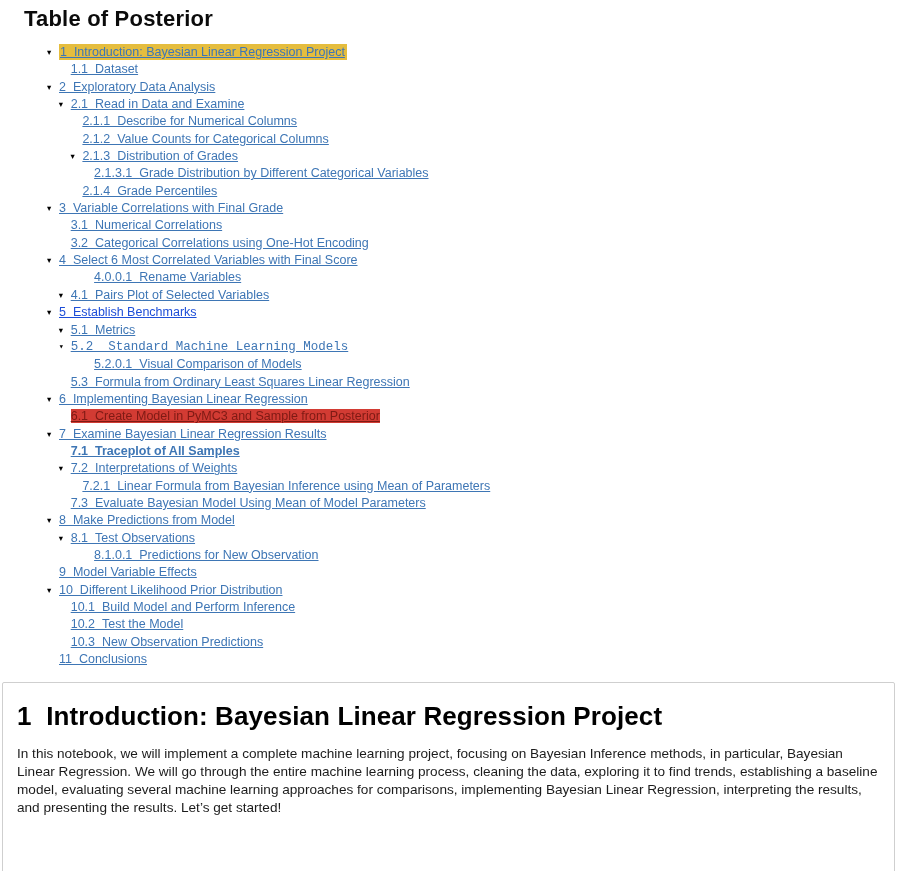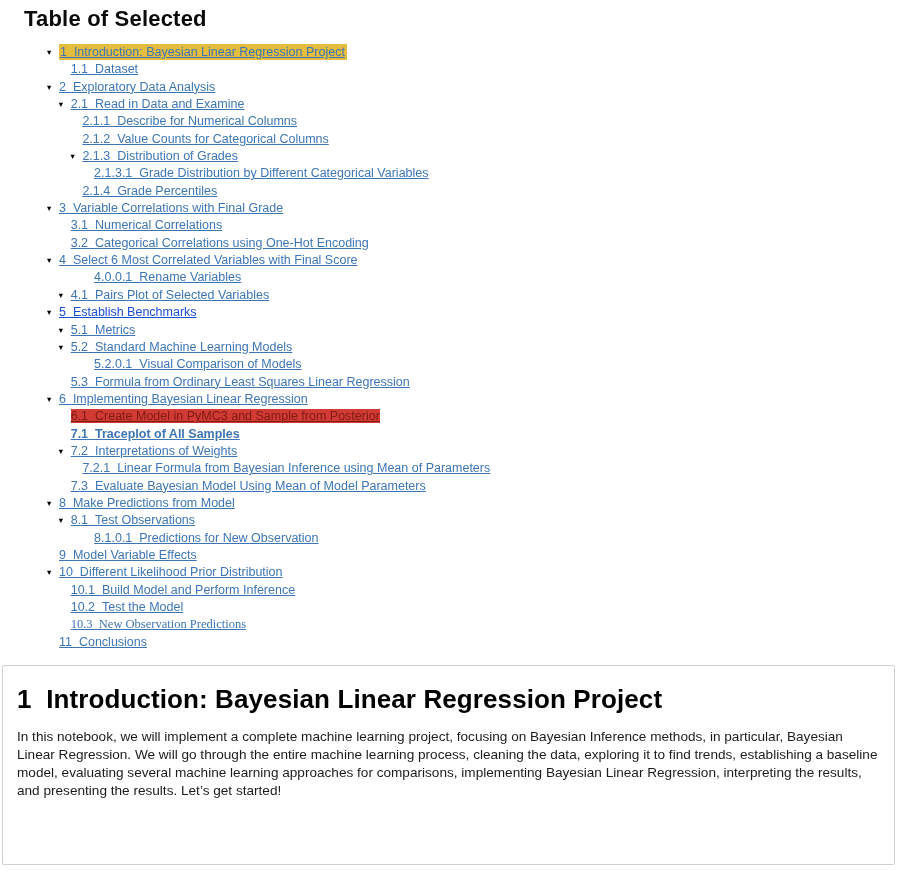--- a/index.html
+++ b/index.html
@@ -67,56 +67,57 @@
     line-height: 18px;
     color: #1c1c1c;
     margin: 0 0 14px 0;
     max-width: 866px;
   }
 </style>
 </head>
 <body>
 
 <div class="toc-wrap">
-  <h1 class="toc-title">Table of Selected</h1>
+  <h1 class="toc-title">Table of Posterior</h1>
   <div class="toc-list" id="toc-list">
       <div class="toc-row hl-selected" style="padding-left: 35px;"><span class="toc-arrow">▾</span><a class="toc-link" style="color: rgb(62, 118, 181); background: rgb(229, 189, 62);">1&nbsp;&nbsp;Introduction: Bayesian Linear Regression Project</a></div>
       <div class="toc-row" style="padding-left: 46.7px;"><a class="toc-link" style="color: rgb(62, 118, 181);">1.1&nbsp;&nbsp;Dataset</a></div>
       <div class="toc-row" style="padding-left: 35px;"><span class="toc-arrow">▾</span><a class="toc-link" style="color: rgb(62, 118, 181);">2&nbsp;&nbsp;Exploratory Data Analysis</a></div>
       <div class="toc-row" style="padding-left: 46.7px;"><span class="toc-arrow">▾</span><a class="toc-link" style="color: rgb(62, 118, 181);">2.1&nbsp;&nbsp;Read in Data and Examine</a></div>
       <div class="toc-row" style="padding-left: 58.4px;"><a class="toc-link" style="color: rgb(62, 118, 181);">2.1.1&nbsp;&nbsp;Describe for Numerical Columns</a></div>
       <div class="toc-row" style="padding-left: 58.4px;"><a class="toc-link" style="color: rgb(62, 118, 181);">2.1.2&nbsp;&nbsp;Value Counts for Categorical Columns</a></div>
       <div class="toc-row" style="padding-left: 58.4px;"><span class="toc-arrow">▾</span><a class="toc-link" style="color: rgb(62, 118, 181);">2.1.3&nbsp;&nbsp;Distribution of Grades</a></div>
       <div class="toc-row" style="padding-left: 70.1px;"><a class="toc-link" style="color: rgb(62, 118, 181);">2.1.3.1&nbsp;&nbsp;Grade Distribution by Different Categorical Variables</a></div>
       <div class="toc-row" style="padding-left: 58.4px;"><a class="toc-link" style="color: rgb(62, 118, 181);">2.1.4&nbsp;&nbsp;Grade Percentiles</a></div>
       <div class="toc-row" style="padding-left: 35px;"><span class="toc-arrow">▾</span><a class="toc-link" style="color: rgb(62, 118, 181);">3&nbsp;&nbsp;Variable Correlations with Final Grade</a></div>
       <div class="toc-row" style="padding-left: 46.7px;"><a class="toc-link" style="color: rgb(62, 118, 181);">3.1&nbsp;&nbsp;Numerical Correlations</a></div>
       <div class="toc-row" style="padding-left: 46.7px;"><a class="toc-link" style="color: rgb(62, 118, 181);">3.2&nbsp;&nbsp;Categorical Correlations using One-Hot Encoding</a></div>
       <div class="toc-row" style="padding-left: 35px;"><span class="toc-arrow">▾</span><a class="toc-link" style="color: rgb(62, 118, 181);">4&nbsp;&nbsp;Select 6 Most Correlated Variables with Final Score</a></div>
       <div class="toc-row" style="padding-left: 70.1px;"><a class="toc-link" style="color: rgb(62, 118, 181);">4.0.0.1&nbsp;&nbsp;Rename Variables</a></div>
       <div class="toc-row" style="padding-left: 46.7px;"><span class="toc-arrow">▾</span><a class="toc-link" style="color: rgb(62, 118, 181);">4.1&nbsp;&nbsp;Pairs Plot of Selected Variables</a></div>
       <div class="toc-row" style="padding-left: 35px;"><span class="toc-arrow">▾</span><a class="toc-link" style="color: #1d4ed8;">5&nbsp;&nbsp;Establish Benchmarks</a></div>
       <div class="toc-row" style="padding-left: 46.7px;"><span class="toc-arrow">▾</span><a class="toc-link" style="color: rgb(62, 118, 181);">5.1&nbsp;&nbsp;Metrics</a></div>
-      <div class="toc-row" style="padding-left: 46.7px;"><span class="toc-arrow">▾</span><a class="toc-link" style="color: rgb(62, 118, 181);">5.2&nbsp;&nbsp;Standard Machine Learning Models</a></div>
+      <div class="toc-row" style="padding-left: 46.7px; font-family: Liberation Mono, monospace;"><span class="toc-arrow">▾</span><a class="toc-link" style="color: rgb(62, 118, 181);">5.2&nbsp;&nbsp;Standard Machine Learning Models</a></div>
       <div class="toc-row" style="padding-left: 70.1px;"><a class="toc-link" style="color: rgb(62, 118, 181);">5.2.0.1&nbsp;&nbsp;Visual Comparison of Models</a></div>
       <div class="toc-row" style="padding-left: 46.7px;"><a class="toc-link" style="color: rgb(62, 118, 181);">5.3&nbsp;&nbsp;Formula from Ordinary Least Squares Linear Regression</a></div>
       <div class="toc-row" style="padding-left: 35px;"><span class="toc-arrow">▾</span><a class="toc-link" style="color: rgb(62, 118, 181);">6&nbsp;&nbsp;Implementing Bayesian Linear Regression</a></div>
       <div class="toc-row hl-running" style="padding-left: 46.7px;"><a class="toc-link" style="color: rgb(126, 26, 20); background: rgb(210, 59, 51);">6.1&nbsp;&nbsp;Create Model in PyMC3 and Sample from Posterior</a></div>
+      <div class="toc-row" style="padding-left: 35px;"><span class="toc-arrow">▾</span><a class="toc-link" style="color: rgb(62, 118, 181);">7&nbsp;&nbsp;Examine Bayesian Linear Regression Results</a></div>
       <div class="toc-row" style="padding-left: 46.7px;"><a class="toc-link" style="color: rgb(62, 118, 181); font-weight: bold;">7.1&nbsp;&nbsp;Traceplot of All Samples</a></div>
       <div class="toc-row" style="padding-left: 46.7px;"><span class="toc-arrow">▾</span><a class="toc-link" style="color: rgb(62, 118, 181);">7.2&nbsp;&nbsp;Interpretations of Weights</a></div>
       <div class="toc-row" style="padding-left: 58.4px;"><a class="toc-link" style="color: rgb(62, 118, 181);">7.2.1&nbsp;&nbsp;Linear Formula from Bayesian Inference using Mean of Parameters</a></div>
       <div class="toc-row" style="padding-left: 46.7px;"><a class="toc-link" style="color: rgb(62, 118, 181);">7.3&nbsp;&nbsp;Evaluate Bayesian Model Using Mean of Model Parameters</a></div>
       <div class="toc-row" style="padding-left: 35px;"><span class="toc-arrow">▾</span><a class="toc-link" style="color: rgb(62, 118, 181);">8&nbsp;&nbsp;Make Predictions from Model</a></div>
       <div class="toc-row" style="padding-left: 46.7px;"><span class="toc-arrow">▾</span><a class="toc-link" style="color: rgb(62, 118, 181);">8.1&nbsp;&nbsp;Test Observations</a></div>
       <div class="toc-row" style="padding-left: 70.1px;"><a class="toc-link" style="color: rgb(62, 118, 181);">8.1.0.1&nbsp;&nbsp;Predictions for New Observation</a></div>
       <div class="toc-row" style="padding-left: 35px;"><a class="toc-link" style="color: rgb(62, 118, 181); text-align: center;">9&nbsp;&nbsp;Model Variable Effects</a></div>
       <div class="toc-row" style="padding-left: 35px;"><span class="toc-arrow">▾</span><a class="toc-link" style="color: rgb(62, 118, 181);">10&nbsp;&nbsp;Different Likelihood Prior Distribution</a></div>
       <div class="toc-row" style="padding-left: 46.7px;"><a class="toc-link" style="color: rgb(62, 118, 181);">10.1&nbsp;&nbsp;Build Model and Perform Inference</a></div>
       <div class="toc-row" style="padding-left: 46.7px;"><a class="toc-link" style="color: rgb(62, 118, 181);">10.2&nbsp;&nbsp;Test the Model</a></div>
-      <div class="toc-row" style="padding-left: 46.7px; font-family: Liberation Serif, serif;"><a class="toc-link" style="color: rgb(62, 118, 181);">10.3&nbsp;&nbsp;New Observation Predictions</a></div>
+      <div class="toc-row" style="padding-left: 46.7px;"><a class="toc-link" style="color: rgb(62, 118, 181);">10.3&nbsp;&nbsp;New Observation Predictions</a></div>
       <div class="toc-row" style="padding-left: 35px;"><a class="toc-link" style="color: rgb(62, 118, 181);">11&nbsp;&nbsp;Conclusions</a></div>
     </div>
 </div>
 
 <div class="notebook-cell">
   <h1 class="section-heading">1&nbsp;&nbsp;Introduction: Bayesian Linear Regression Project</h1>
   <p class="intro-paragraph">In this notebook, we will implement a complete machine learning project, focusing on Bayesian Inference methods, in particular, Bayesian Linear Regression. We will go through the entire machine learning process, cleaning the data, exploring it to find trends, establishing a baseline model, evaluating several machine learning approaches for comparisons, implementing Bayesian Linear Regression, interpreting the results, and presenting the results. Let’s get started!</p>
 
 </div>
 

